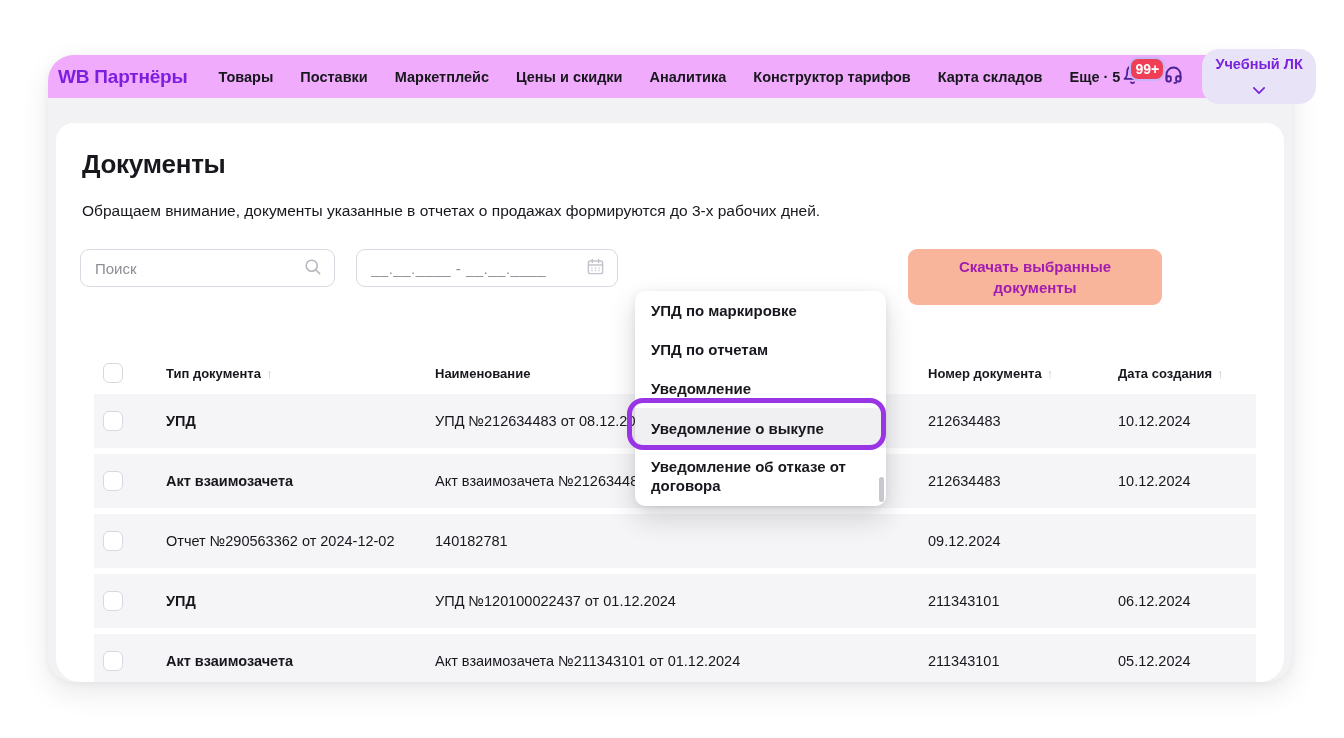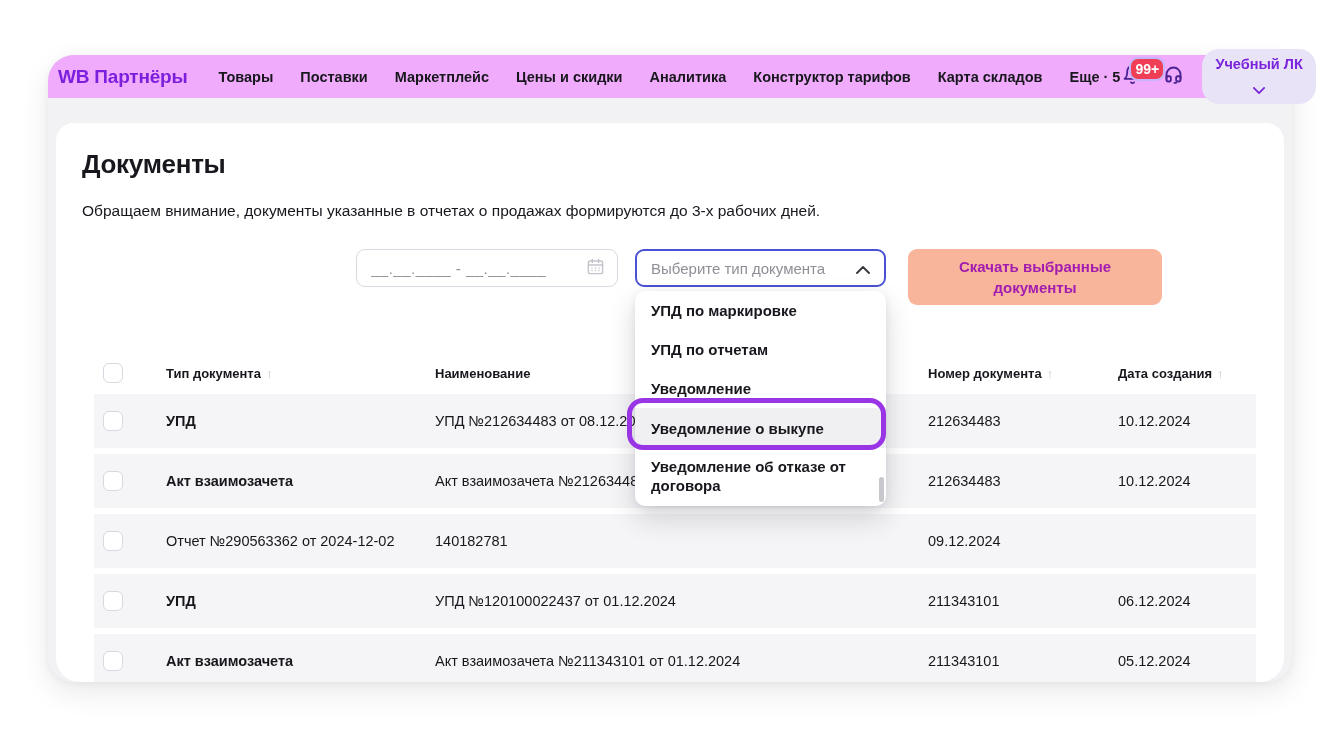--- a/index.html
+++ b/index.html
@@ -91,40 +91,41 @@
             </svg>
         </span>
       </div>
     </div>
   </div>
 
   <div class="card">
     <h1 class="page-title">Документы</h1>
     <div class="notice">Обращаем внимание, документы указанные в отчетах о продажах формируются до 3-х рабочих дней.</div>
 
+    <div class="field search-field">
+      <span class="ph">Поиск</span>
+      <span>
+        <svg width="19" height="19" viewBox="0 0 24 24" fill="none" stroke="#b6b6bf" stroke-width="2" stroke-linecap="round">
+            <circle cx="11" cy="11" r="7"></circle>
+            <path d="M21 21l-4.3-4.3"></path>
+          </svg>
+      </span>
+    </div>
 
     <div class="field date-field">
       <span class="ph">__.__.____ - __.__.____</span>
       <span>
         <svg width="19" height="19" viewBox="0 0 24 24" fill="none" stroke="#c3c3cb" stroke-width="1.8" stroke-linecap="round">
             <rect x="3" y="5" width="18" height="16" rx="2.5"></rect>
             <path d="M16 3v4M8 3v4M3 10h18"></path>
             <path d="M7.5 14h.01M12 14h.01M16.5 14h.01M7.5 17h.01M12 17h.01M16.5 17h.01"></path>
           </svg>
       </span>
     </div>
 
-    <div class="field type-select">
-      <span class="ph">Выберите тип документа</span>
-      <span>
-        <svg width="14" height="8" viewBox="0 0 14 8" fill="none" stroke="#35353d" stroke-width="1.8" stroke-linecap="round" stroke-linejoin="round">
-            <path d="M1 7l6-6 6 6"></path>
-          </svg>
-      </span>
-    </div>
 
     <button class="dl-btn">Скачать выбранные документы</button>
 
     <div class="thead tgrid">
       <div class="checkbox"></div>
       <div class="th">
         <span>Тип документа</span>
         <span class="sort">↑</span>
       </div>
       <div class="th">

